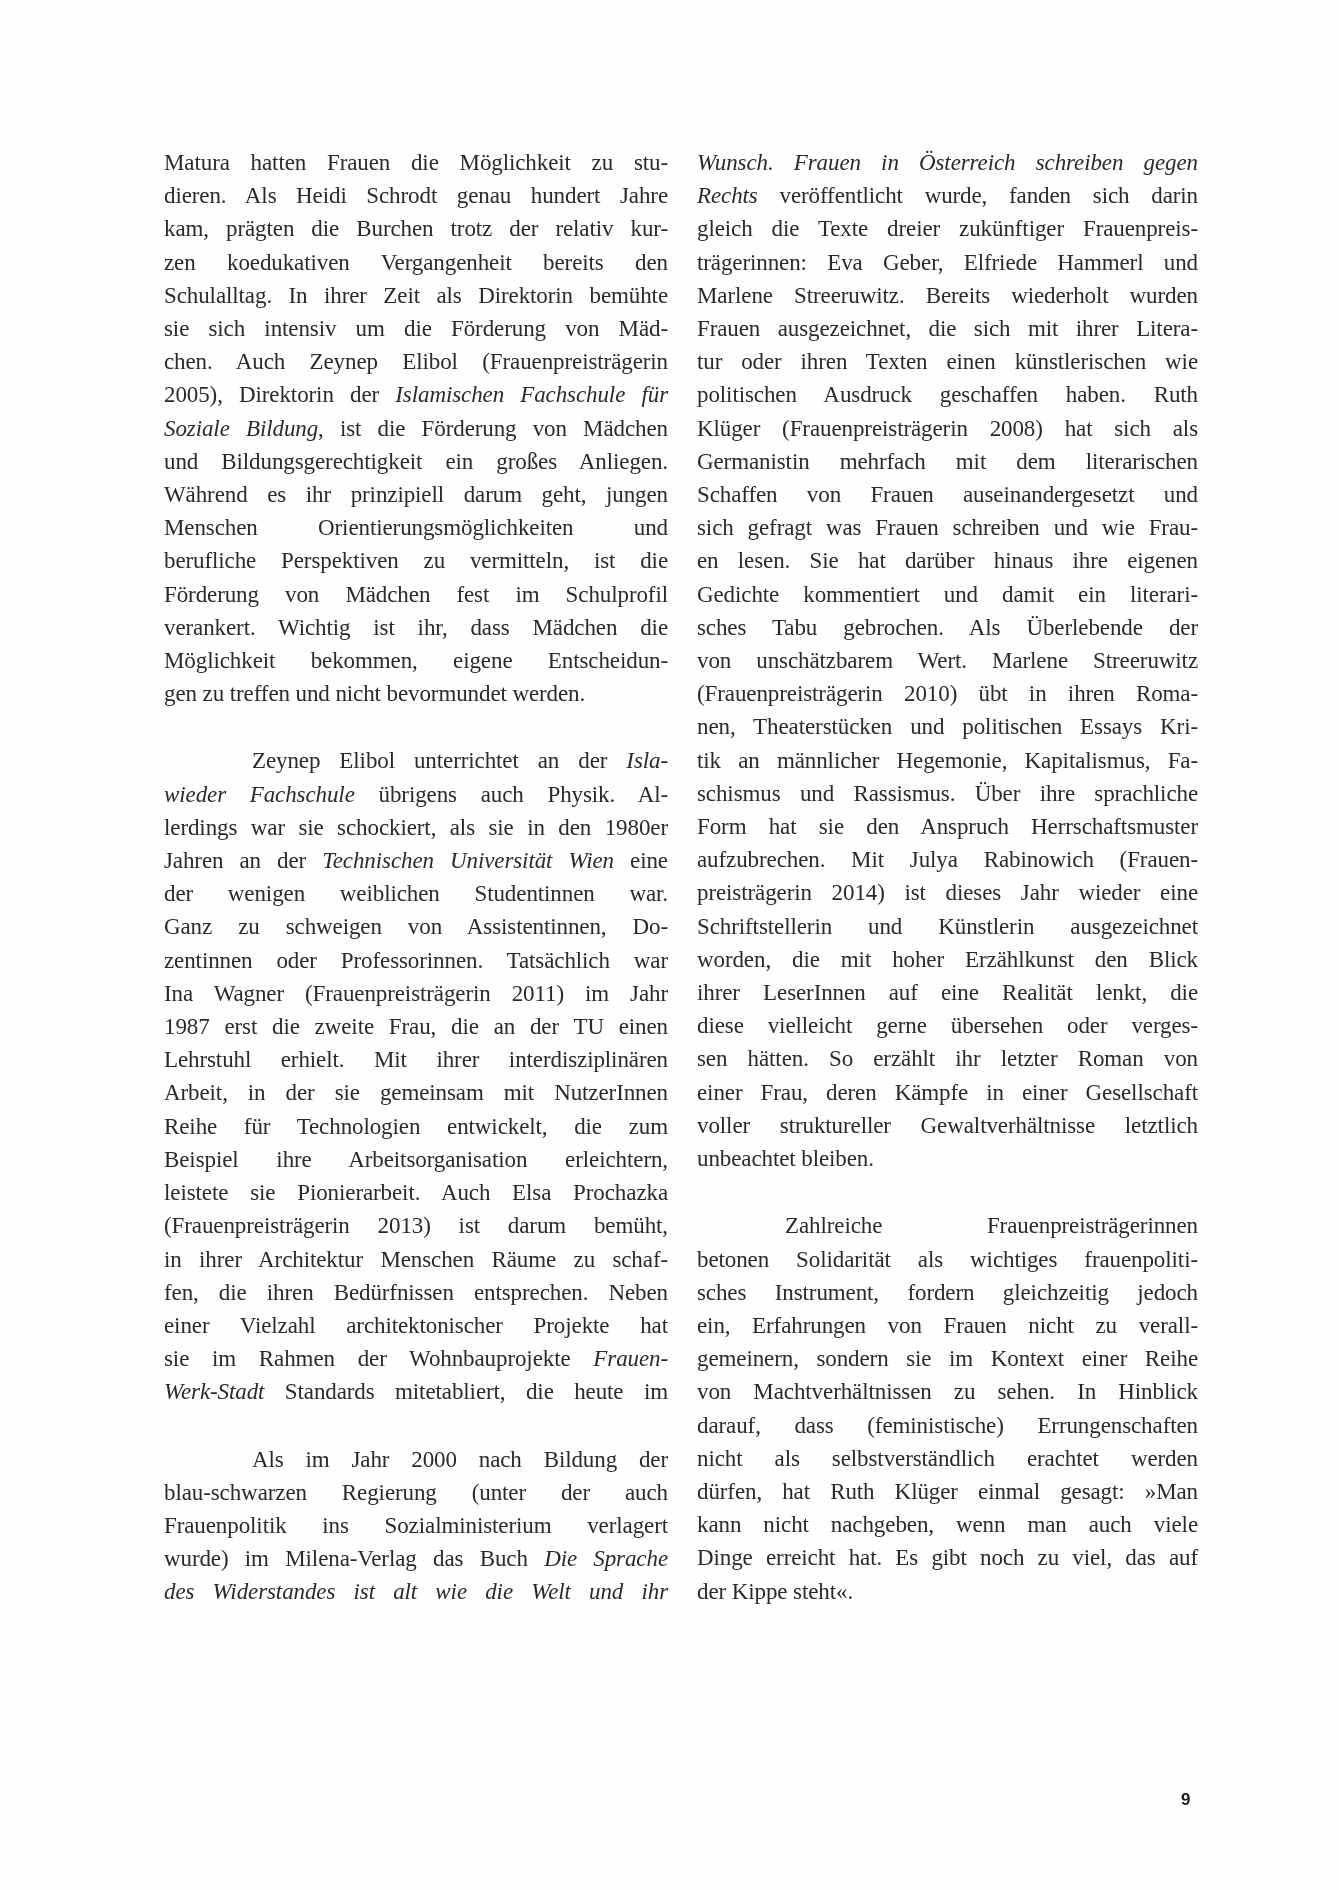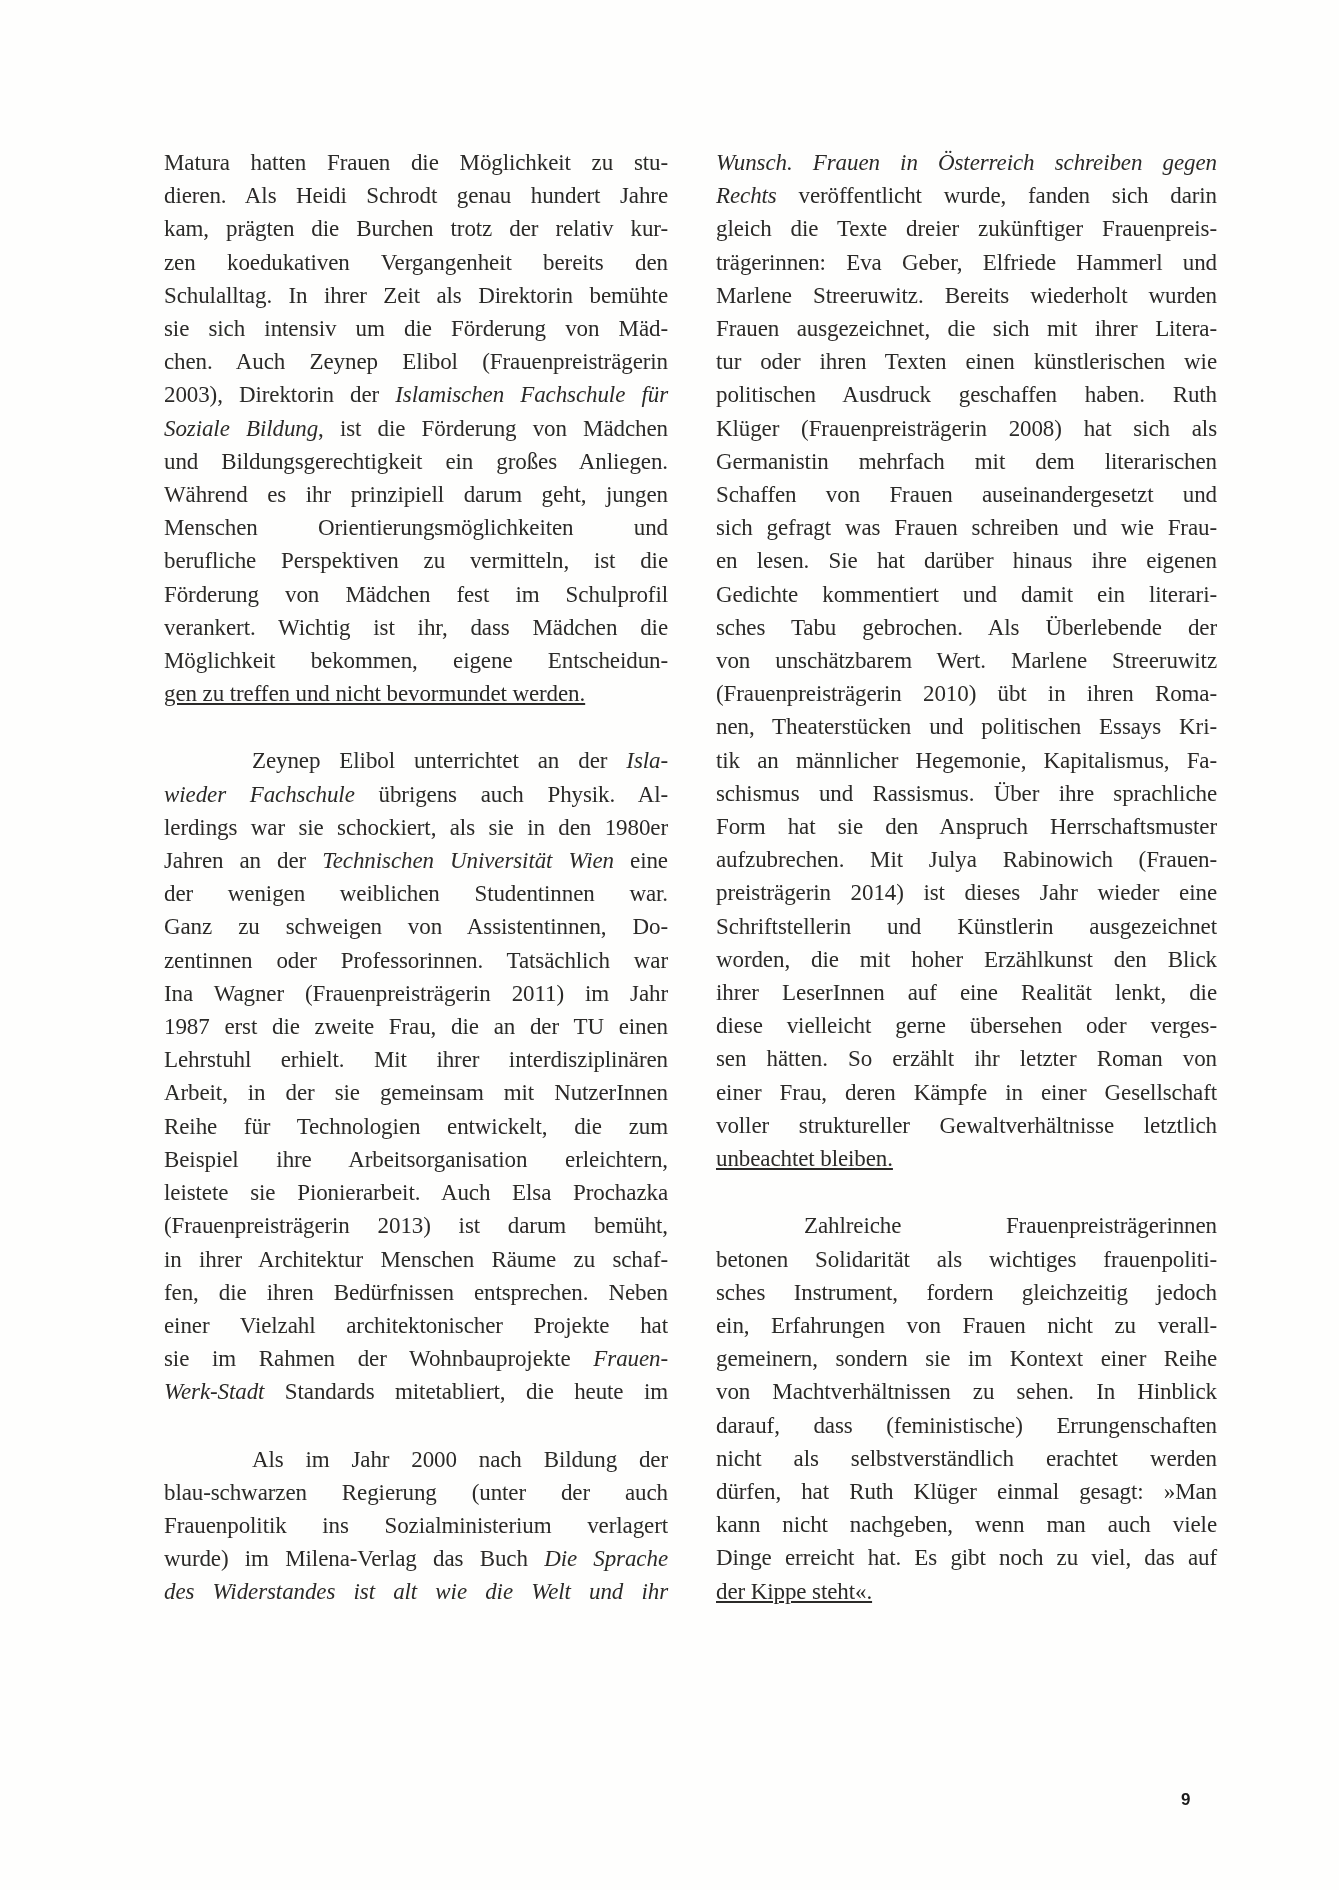--- a/index.html
+++ b/index.html
@@ -7,32 +7,32 @@
     width: 1339px; height: 1890px;
     background: #fefefdff;
     position: relative;
     font-family: "Liberation Serif", "DejaVu Serif", serif;
     color: #2b2a28;
     overflow: hidden;
   }
   .page { position: absolute; inset: 0; background: #fefefd; }
   .column { position: absolute; top: 146px; }
   #col-left  { left: 164px; width: 504px; }
-  #col-right { left: 716px; width: 501px; }
+  #col-right { left: 697px; width: 501px; }
   .para { margin: 0; }
   .para + .para { margin-top: 34px; }
   .line {
     font-size: 23px;
     line-height: 33.2px;
     letter-spacing: -0.1px;
     text-align: justify;
     text-align-last: justify;
     white-space: normal;
   }
-  .line.last { text-align-last: left; text-decoration: underline; }
+  .line.last { text-align-last: left; }
   .line.indent { text-indent: 88px; margin-top: 6px; }
   .it { font-style: italic; }
   #page-number {
     position: absolute;
     left: 1181px; top: 1790px;
     font-family: "Liberation Sans", "DejaVu Sans", sans-serif;
     font-weight: bold;
     font-size: 17px;
     color: #1c1c1c;
   }
@@ -43,21 +43,21 @@
 <div class="page">
   <div id="col-left" class="column">
       <div class="para">
         <div class="line"><span>Matura hatten Frauen die Möglichkeit zu stu-</span></div>
         <div class="line"><span>dieren. Als Heidi Schrodt genau hundert Jahre</span></div>
         <div class="line"><span>kam, prägten die Burchen trotz der relativ kur-</span></div>
         <div class="line"><span>zen koedukativen Vergangenheit bereits den</span></div>
         <div class="line"><span>Schulalltag. In ihrer Zeit als Direktorin bemühte</span></div>
         <div class="line"><span>sie sich intensiv um die Förderung von Mäd-</span></div>
         <div class="line"><span>chen. Auch Zeynep Elibol (Frauenpreisträgerin</span></div>
-        <div class="line"><span>2003), Direktorin der </span><span class="it">Islamischen Fachschule für</span></div>
+        <div class="line"><span>2005), Direktorin der </span><span class="it">Islamischen Fachschule für</span></div>
         <div class="line"><span class="it">Soziale Bildung</span><span>, ist die Förderung von Mädchen</span></div>
         <div class="line"><span>und Bildungsgerechtigkeit ein großes Anliegen.</span></div>
         <div class="line"><span>Während es ihr prinzipiell darum geht, jungen</span></div>
         <div class="line"><span>Menschen Orientierungsmöglichkeiten und</span></div>
         <div class="line"><span>berufliche Perspektiven zu vermitteln, ist die</span></div>
         <div class="line"><span>Förderung von Mädchen fest im Schulprofil</span></div>
         <div class="line"><span>verankert. Wichtig ist ihr, dass Mädchen die</span></div>
         <div class="line"><span>Möglichkeit bekommen, eigene Entscheidun-</span></div>
         <div class="line last"><span>gen zu treffen und nicht bevormundet werden.</span></div>
       </div>

